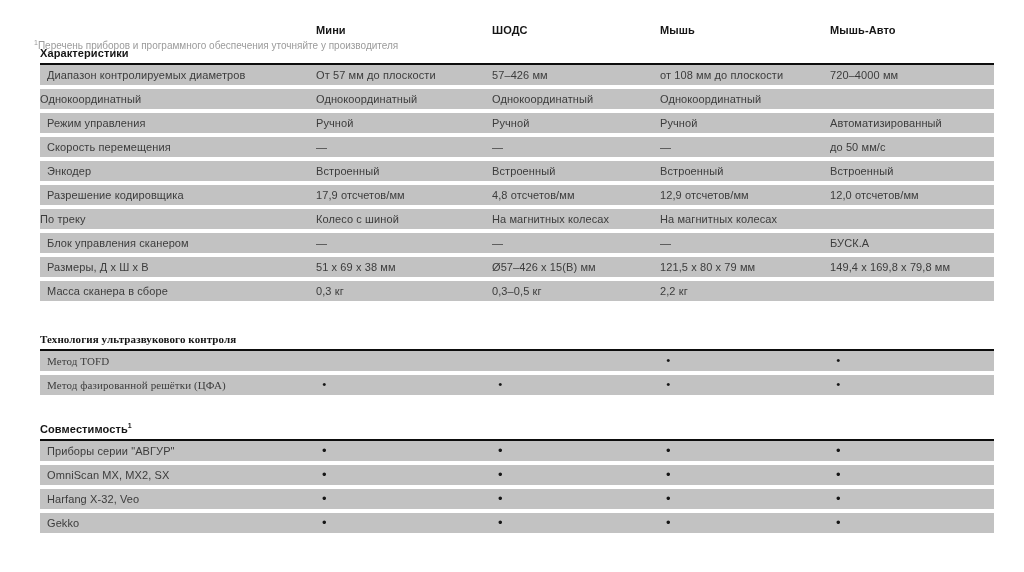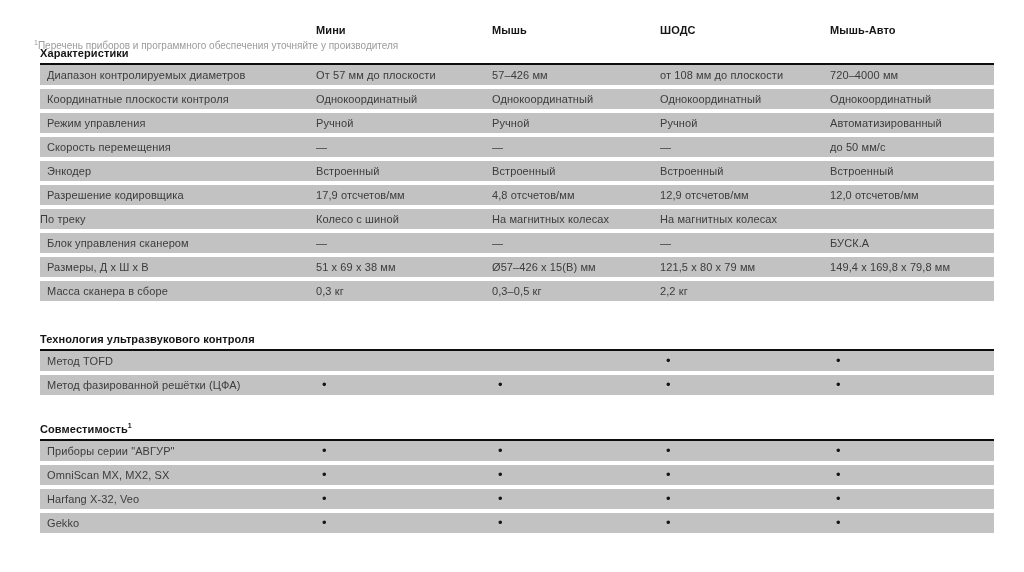--- a/index.html
+++ b/index.html
@@ -12,21 +12,21 @@
   .grid{display:grid;grid-template-columns:276px 176px 168px 170px 1fr;}
   .col-headers{padding-top:15px;height:14px;line-height:14px;}
   .col-headers .col-h{
     font-size:11px;font-weight:bold;color:#161616;letter-spacing:0.1px;
   }
   .spec-section .section-title{
     margin:8px 0 3px 0;font-size:11px;line-height:14px;font-weight:bold;
     color:#161616;letter-spacing:0.1px;
   }
   .spec-section:nth-of-type(1) .section-title{margin-top:9px;}
-  .spec-section:nth-of-type(2){margin-top:31px;}
+  .spec-section:nth-of-type(2){margin-top:31px;font-family:Liberation Serif, serif;}
   .spec-section:nth-of-type(3){margin-top:27px;}
   .section-title sup{font-size:7px;line-height:0;}
   .rows{border-top:2px solid #0d0d0d;}
   .row{
     height:20px;line-height:20px;background:#c2c2c2;margin-bottom:4px;
   }
   .cell{
     font-size:11px;color:#3c3c3c;white-space:nowrap;overflow:hidden;
     letter-spacing:0.1px;
   }
@@ -40,39 +40,38 @@
 </style>
 </head>
 <body>
 
 <div class="page">
   <div class="table-wrap">
 
     <div class="grid col-headers">
       <div class="cell"></div>
       <div class="col-h">Мини</div>
+      <div class="col-h">ШОДС</div>
       <div class="col-h">Мышь</div>
-      <div class="col-h">ШОДС</div>
       <div class="col-h">Мышь-Авто</div>
     </div>
 
     <div id="sections-host">
   <section class="spec-section">
     <h2 class="section-title"><span class="t">Характеристики</span><sup class="s"></sup></h2>
     <div class="rows">
   <div class="grid row">
     <div class="cell label">Диапазон контролируемых диаметров</div>
     <div class="cell val">От 57 мм до плоскости</div>
     <div class="cell val">57–426 мм</div>
     <div class="cell val">от 108 мм до плоскости</div>
     <div class="cell val">720–4000 мм</div>
   </div>
 
   <div class="grid row">
-    <div class="cell label">Координатные плоскости контроля</div>
     <div class="cell val">Однокоординатный</div>
     <div class="cell val">Однокоординатный</div>
     <div class="cell val">Однокоординатный</div>
     <div class="cell val">Однокоординатный</div>
   </div>
 
   <div class="grid row">
     <div class="cell label">Режим управления</div>
     <div class="cell val">Ручной</div>
     <div class="cell val">Ручной</div>

